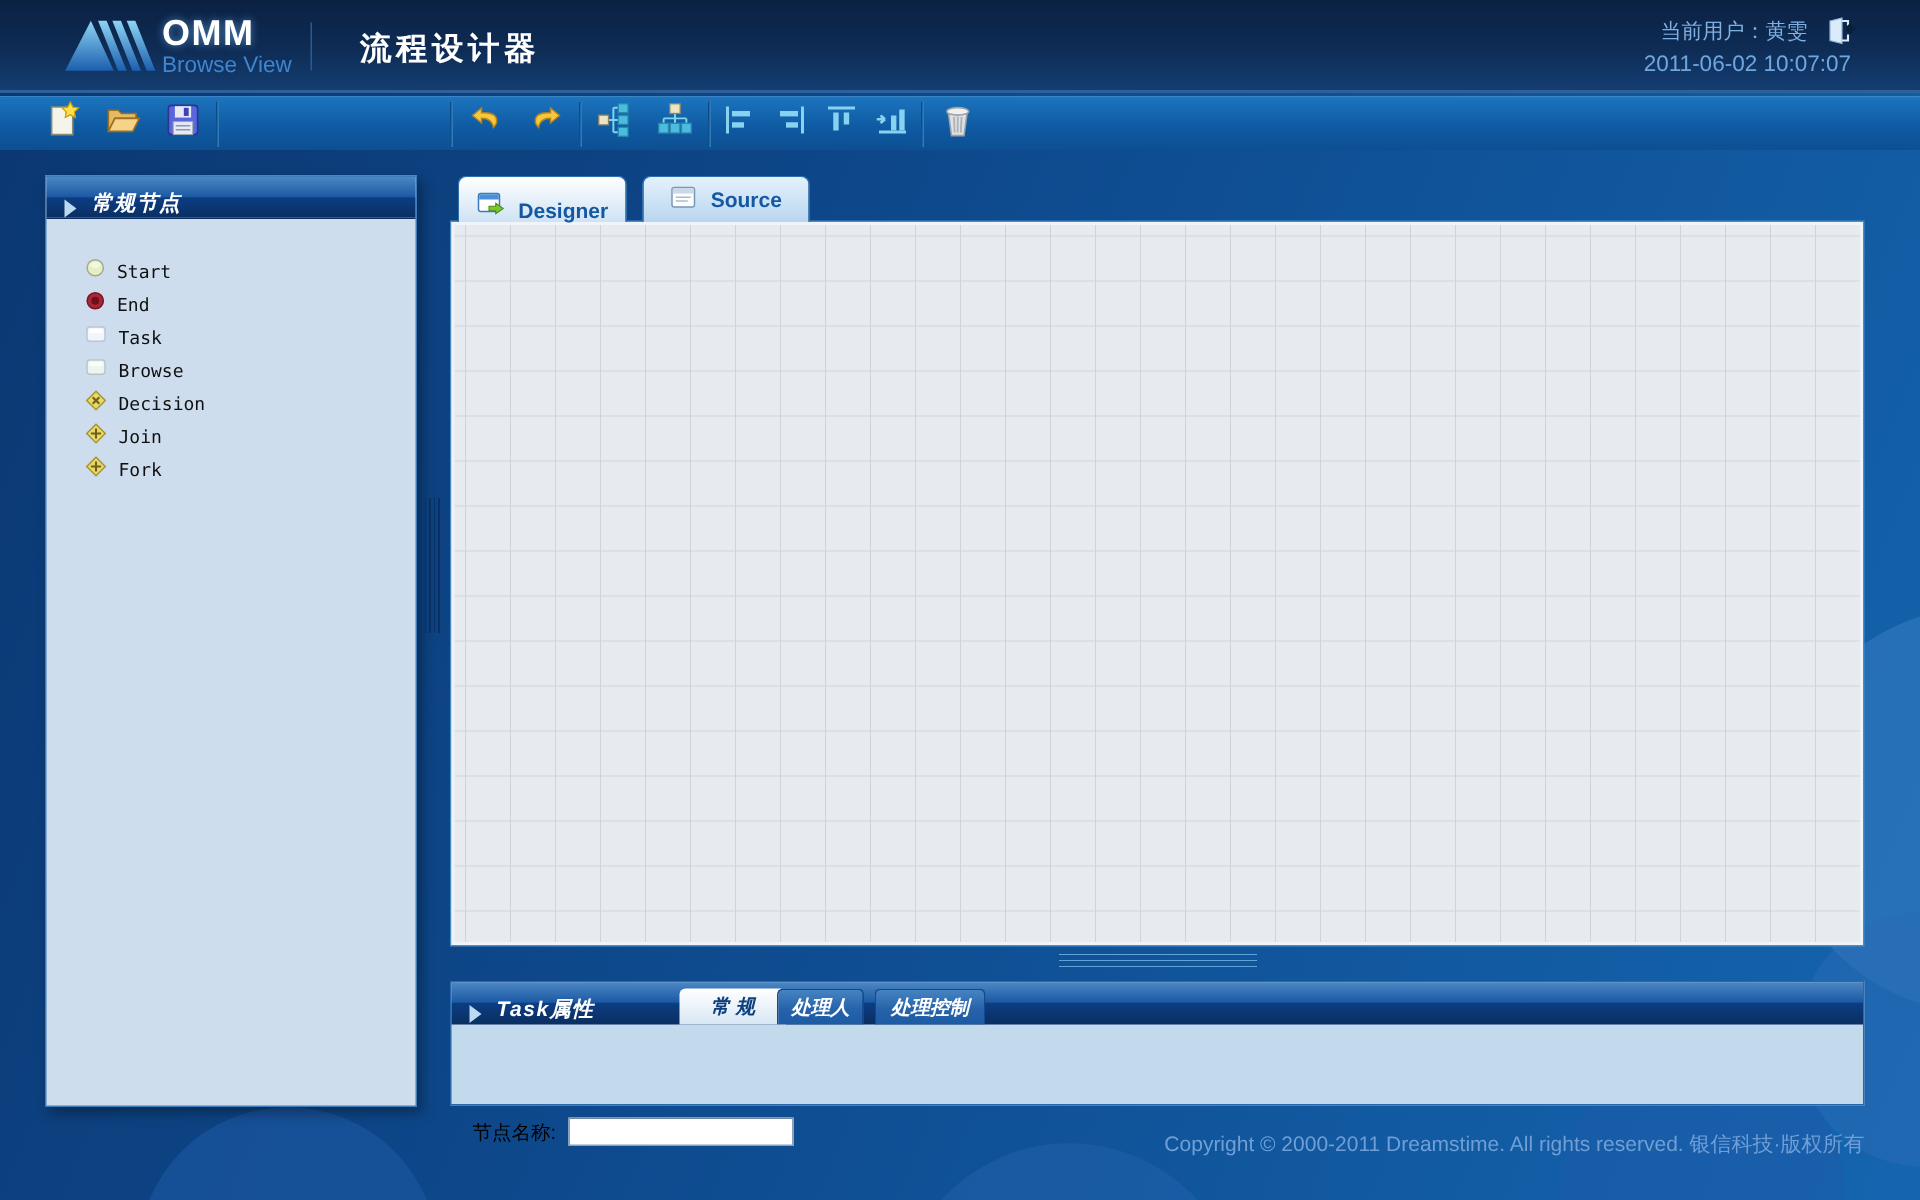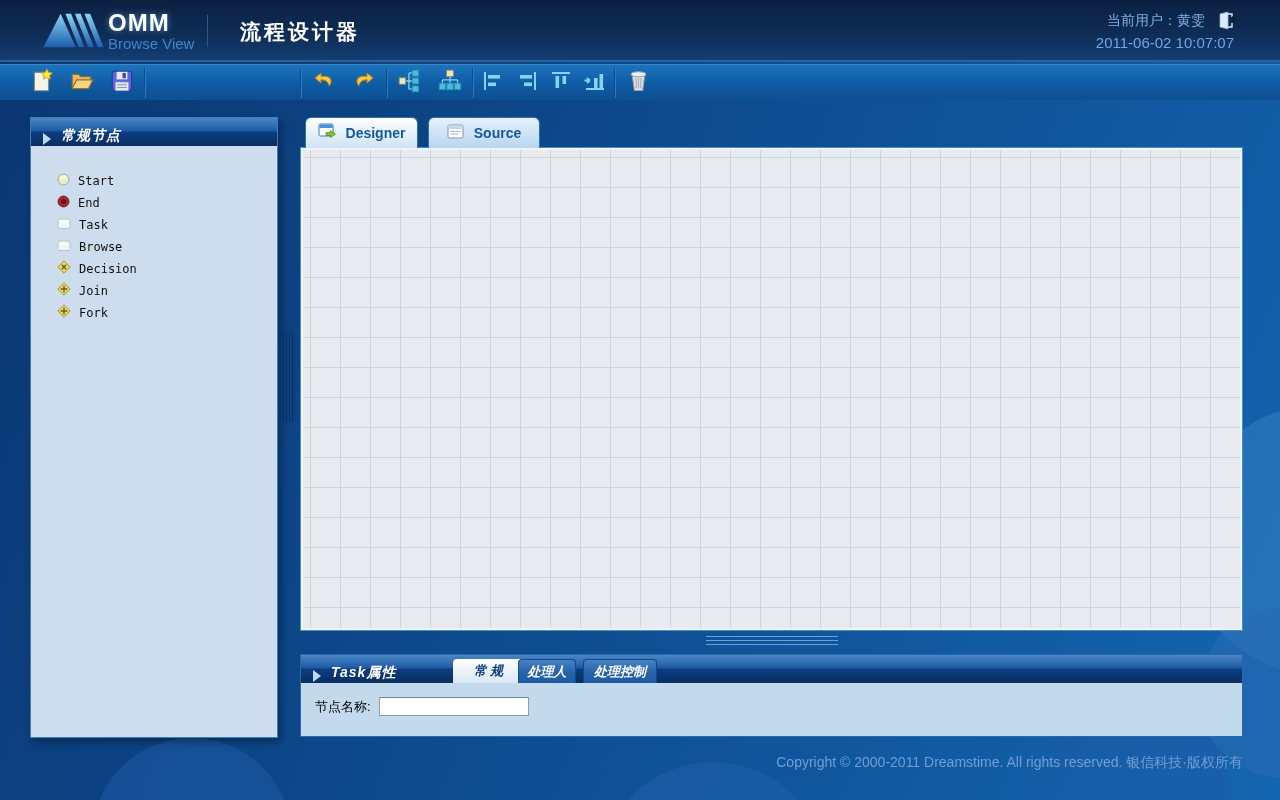--- a/index.html
+++ b/index.html
@@ -77,21 +77,21 @@
     position:absolute; left:706px; top:636px; width:132px; height:10px; cursor:row-resize;
     background:repeating-linear-gradient(to bottom,#63a4d8 0 1px,transparent 1px 4px); z-index:6;
   }
 
   
   .tab {
     position:absolute; top:117px; height:31px; display:flex; align-items:center; justify-content:center;
     gap:9px; font-size:14px; font-weight:bold; color:#1558a2; cursor:pointer;
     border:1px solid #2e6fae; border-bottom:none; border-radius:6px 6px 0 0; z-index:6;
   }
-  .tab-designer { left:305px; width:113px; background:linear-gradient(#feffff,#ddebf8 70%,#cfe2f4); z-index:7; }
+  .tab-designer { left:305px; width:113px; background:linear-gradient(#feffff,#ddebf8 70%,#cfe2f4); z-index:7;align-items:flex-end; }
   .tab-source   { left:428px; width:112px; background:linear-gradient(#e4f1fc,#b9d6ef); }
 
   
   .canvas {
     position:absolute; left:301px; top:148px; width:941px; height:482px; cursor:default;
     background-color:#e7ebef;
     background-image:
       linear-gradient(to right,#ccd4dc 1px,transparent 1px),
       linear-gradient(to bottom,#ccd4dc 1px,transparent 1px);
     background-size:30px 30px; background-position:7px 7px;
@@ -106,21 +106,21 @@
   .taskpanel .panel-hd { position:relative; }
   .ptab {
     position:absolute; top:4px; height:24px; display:flex; align-items:center; justify-content:center;
     font-size:13px; font-weight:bold; border-radius:4px 4px 0 0; cursor:pointer;
   }
   .ptab-general { left:152px; width:71px; background:linear-gradient(#ffffff,#d8e7f5); color:#0d3f7e; }
   .ptab-blue { background:linear-gradient(#4584c2 0%,#2763aa 55%,#1b5aa5 100%); color:#ffffff;
     border:1px solid #15498c; border-bottom:none; }
   .ptab-handler { left:217px; width:58px; }
   .ptab-control { left:282px; width:74px; }
-  .panel-body { display:flex; align-items:center; gap:8px; padding:14px 0 0 14px; }
+  .panel-body { display:flex; align-items:center; gap:8px; padding:14px 0 0 14px;margin-top:48px; }
   .field-label { font-size:13px; color:#000000; }
   .field-input {
     width:150px; height:19px; background:#ffffff; border:1px solid #8aa0b8;
     border-top-color:#71889f; font-size:12px; padding:0 3px;
     font-family:"Liberation Sans", sans-serif;
   }
 
   
   .footer {
     position:absolute; right:37px; top:754px; color:#6f9fd6; font-size:14px; z-index:5;

